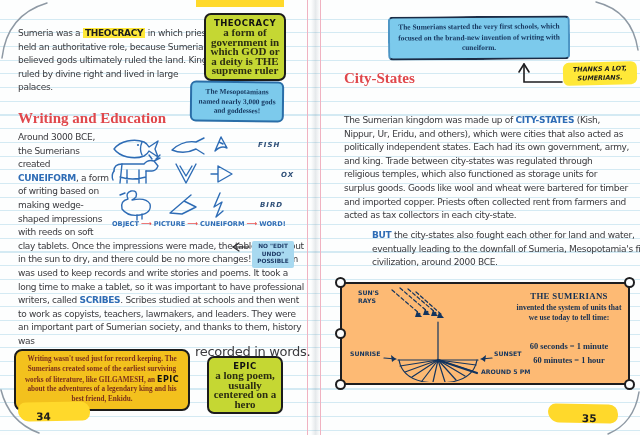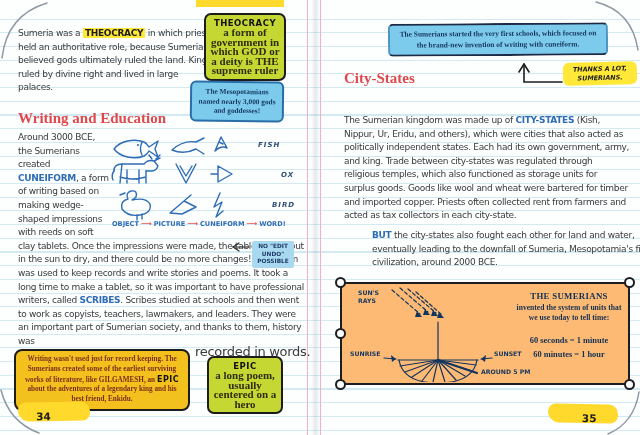--- a/index.html
+++ b/index.html
@@ -86,21 +86,21 @@
     position:absolute; z-index:4; background:#fdba74; border:2.5px solid #1d1d1f; border-radius:4px;
   }
   .notch {
     position:absolute; width:11px; height:11px; background:#fdfefe;
     border:2.5px solid #1d1d1f; border-radius:50%; z-index:5;
   }
   .sb-label { position:absolute; color:#16365e; font-weight:bold; font-size:6.2px; line-height:7.5px; z-index:6; }
   .sb-text { position:absolute; z-index:6; text-align:center; font-family:"Liberation Serif", serif; color:#132f52; }
   .sb-title { font-weight:bold; font-size:8.8px; letter-spacing:0.3px; }
   .sb-body { font-weight:bold; font-size:7.6px; line-height:9.6px; margin-top:2px; }
-  .sb-eq { font-weight:bold; font-size:8.4px; line-height:14px; margin-top:12px; }
+  .sb-eq { font-weight:bold; font-size:8.4px; line-height:14px; margin-top:18px; }
 
   .fig-spacer { float:right; width:198px; height:101px; }
   .last-line { position:absolute; z-index:2; font-size:13px; letter-spacing:-0.3px; }
   .overlay-svg { position:absolute; left:0; top:0; z-index:5; pointer-events:none; }
   .top-strip { position:absolute; z-index:4; background:#ffd92b; }
 </style>
 </head>
 <body>
 
 <div class="spread">
@@ -139,21 +139,21 @@
         <path d="M110,33 L124,41 L110,49 L110,33 M103,41 L110,41"></path>
 
         <path d="M14,76 Q12,68 20,66 Q17,60 23,58 Q30,57 28,64 Q26,66 24,67 Q38,64 42,71 Q44,80 32,82 Q20,84 14,76 Z"></path>
         <path d="M17,60 L12,62 M29,82 L29,87 M34,81 L34,86"></path>
         <path d="M62,80 L76,68 L88,74 L74,81 L62,80 M76,68 L83,62"></path>
         <path d="M112,60 L106,74 L114,69 L108,84 M108,84 L115,78"></path>
       </g>
     </svg>
     <span class="fig-label" style="left:150px; top:8px;">FISH</span>
     <span class="fig-label" style="left:150px; top:38px;margin-left:23px;">OX</span>
-    <span class="fig-label" style="left:164px; top:68px;font-style:italic;">BIRD</span>
+    <span class="fig-label" style="left:152px; top:68px;font-style:italic;">BIRD</span>
   </div>
   <div class="fig-caption" style="left:112px; top:219px;">
     <span>OBJECT</span><span class="cap-arrow">⟶</span><span>PICTURE</span><span class="cap-arrow">⟶</span><span>CUNEIFORM</span><span class="cap-arrow">⟶</span><span>WORD!</span>
   </div>
 
   <div class="mini-note" style="left:252px; top:241px; width:42px;">NO "EDIT UNDO" POSSIBLE</div>
 
   <div class="note note-gold" style="left:14px; top:349px; width:176px;">
     <span>Writing wasn't used just for record keeping. The Sumerians created some of the earliest surviving works of literature, like GILGAMESH, an </span><span class="gold-term">EPIC</span><span> about the adventures of a legendary king and his best friend, Enkidu.</span>
   </div>
@@ -166,21 +166,21 @@
   <div class="swash" style="left:18px; top:402px; width:72px; height:19px; transform:rotate(-1deg); padding:3px 0 0 18px;">
     <span class="pagenum">34</span>
   </div>
 
   <div class="note note-lime" style="left:204px; top:13px; width:82px;">
     <div class="note-title">THEOCRACY</div>
     <div class="note-body">a form of government in which GOD or a deity is THE supreme ruler</div>
   </div>
   <div class="note note-blue" style="left:190px; top:81px; width:94px; transform:rotate(0.6deg);">The Mesopotamians named nearly 3,000 gods and goddesses!</div>
 
-  <div class="banner" style="left:388px; top:23px; width:220px;">The Sumerians started the very first schools, which focused on the brand-new invention of writing with cuneiform.</div>
+  <div class="banner" style="left:388px; top:16px; width:182px;">The Sumerians started the very first schools, which focused on the brand-new invention of writing with cuneiform.</div>
 
   <div class="thanks" style="left:563px; top:62px; width:74px;">THANKS A LOT, SUMERIANS.</div>
 
   <div class="section-heading" style="left:344px; top:70px;">City-States</div>
 
   <div class="para hand" style="left:344px; top:90px; width:286px;margin-top:24px;">
     <span>The Sumerian kingdom was made up of </span><span class="blue-term">CITY-STATES</span><span> (Kish, Nippur, Ur, Eridu, and others), which were cities that also acted as politically independent states. Each had its own government, army, and king. Trade between city-states was regulated through religious temples, which also functioned as storage units for surplus goods. Goods like wool and wheat were bartered for timber and imported copper. Priests often collected rent from farmers and acted as tax collectors in each city-state.</span>
   </div>
 
   <div class="para hand" style="left:344px; top:229px; width:286px;margin-left:28px;">

